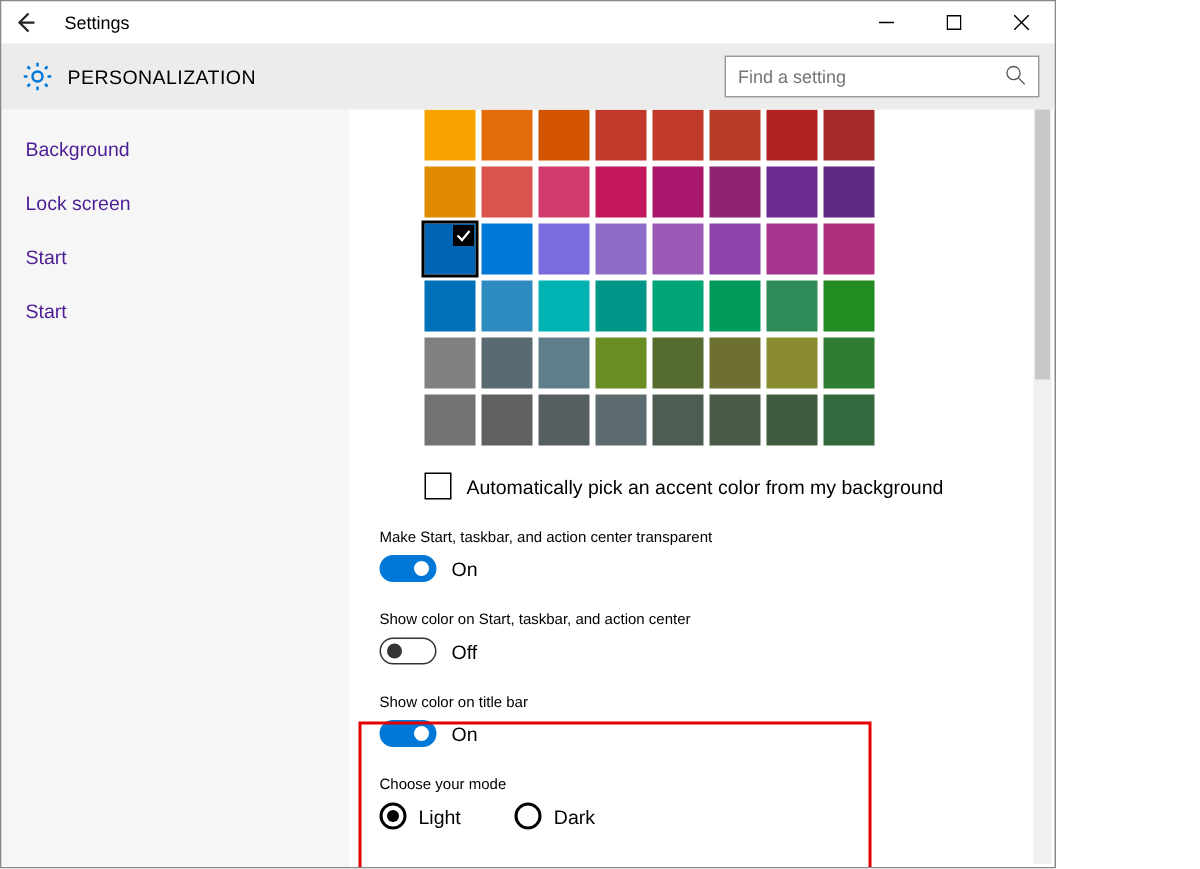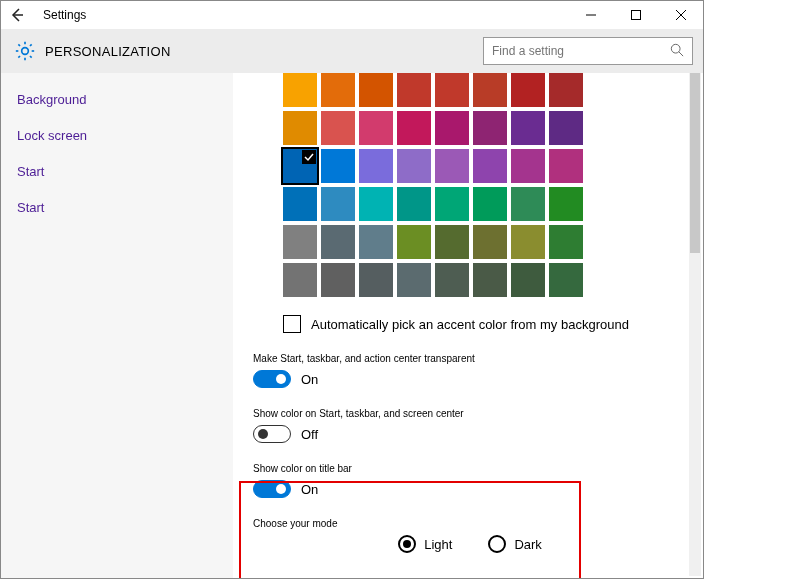--- a/index.html
+++ b/index.html
@@ -34,21 +34,21 @@
   .cb { width: 18px; height: 18px; border: 1.5px solid #000; }
   .section-label { margin-left: 0px; margin-top: 20px; font-size: 10px; }
   .toggle-row { display: flex; align-items: center; gap: 10px; margin-top: 6px; }
   .toggle { width: 38px; height: 18px; border-radius: 9px; position: relative; border: 1px solid #333; }
   .toggle .knob { width: 10px; height: 10px; border-radius: 50%; position: absolute; top: 3px; }
   .toggle.on { background: #0078d7; border-color: #0078d7; }
   .toggle.on .knob { right: 4px; background: #fff; }
   .toggle.off { background: #fff; }
   .toggle.off .knob { left: 4px; background: #333; }
   .toggle-label { font-size: 13px; }
-  .radio-row { display: flex; align-items: center; gap: 36px; margin-top: 6px; justify-content: center; }
+  .radio-row { display: flex; align-items: center; gap: 36px; margin-top: 6px; }
   .radio { display: flex; align-items: center; gap: 8px; }
   .radio .circle { width: 18px; height: 18px; border: 2px solid #000; border-radius: 50%; display: flex; align-items: center; justify-content: center; }
   .radio .dot { width: 8px; height: 8px; background: #000; border-radius: 50%; }
   .highlight-box { position: absolute; border: 2px solid #e30000; pointer-events: none; }
   .scrollbar { position: absolute; right: 2px; top: 72px; bottom: 2px; width: 12px; background: #f0f0f0; }
   .thumb { position: absolute; left: 1px; right: 1px; top: 0; height: 180px; background: #c8c8c8; }
 </style>
 </head>
 <body>
 
@@ -184,21 +184,21 @@
         </div>
 
         <div class="section-label">Make Start, taskbar, and action center transparent</div>
         <div class="toggle-row">
           <div class="toggle on">
               <div class="knob"></div>
             </div>
           <span class="toggle-label">On</span>
         </div>
 
-        <div class="section-label">Show color on Start, taskbar, and screen center</div>
+        <div class="section-label">Show color on Start, taskbar, and action center</div>
         <div class="toggle-row">
           <div class="toggle off">
               <div class="knob"></div>
             </div>
           <span class="toggle-label">Off</span>
         </div>
 
         <div id="hl-anchor-top"></div>
         <div class="section-label">Show color on title bar</div>
         <div class="toggle-row">

